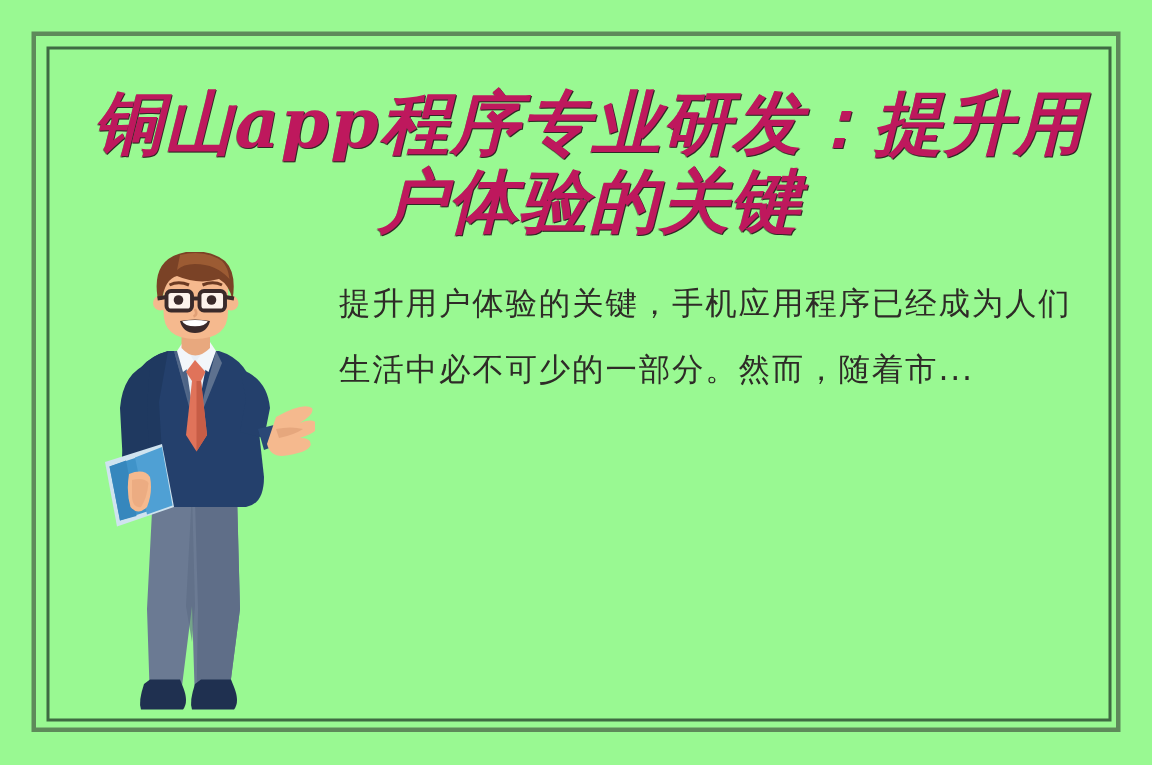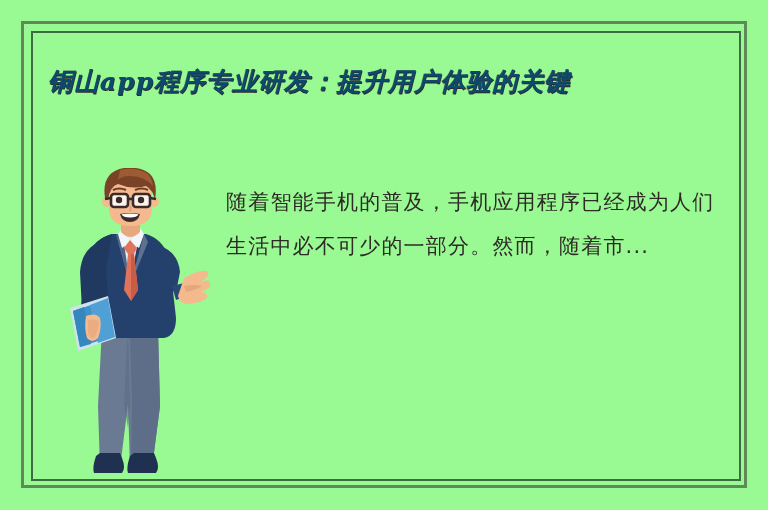--- a/index.html
+++ b/index.html
@@ -44,28 +44,29 @@
     pointer-events: none;
   }
 
   
   #title {
     position: absolute;
     left: 48px;
     top: 56px;
     width: 690px;
     font-family: "DejaVu Serif", "Liberation Serif", serif;
-    font-size: 25px;
+    font-size: 46px;
     line-height: 52px;
     font-weight: 700;
     font-style: italic;
-    color: #0c4a6e;
+    color: #be185d;
     letter-spacing: 1px;
     text-shadow: 0.6px 0.6px 0 #2f2a26, -0.3px 0.4px 0 rgba(60,50,40,.55);
     white-space: normal;
+    text-align: center;
   }
 
   
   #body-text {
     position: absolute;
     left: 226px;
     top: 180px;
     width: 492px;
     font-family: "DejaVu Sans", "Liberation Sans", sans-serif;
     font-size: 21px;
@@ -88,21 +89,21 @@
 </head>
 <body>
 
 <div id="card">
 
   <div id="frame-outer"></div>
   <div id="frame-inner"></div>
 
   <div id="title">铜山app程序专业研发：提升用户体验的关键</div>
 
-  <div id="body-text">随着智能手机的普及，手机应用程序已经成为人们生活中必不可少的一部分。然而，随着市...</div>
+  <div id="body-text">提升用户体验的关键，手机应用程序已经成为人们生活中必不可少的一部分。然而，随着市...</div>
 
   <div id="illustration">
     <svg viewBox="0 0 150 310" xmlns="http://www.w3.org/2000/svg">
 
       <g>
         <path d="M42 160 L98 160 L100 238 L92 300 L70 300 L68 236 L60 300 L40 300 L38 238 Z" fill="#6b7a93"></path>
         <path d="M70 165 L98 163 L100 238 L92 300 L71 300 L72 238 Z" fill="#5f6e88"></path>
         <path d="M68 160 L70 236 L68 260 L64 236 Z" fill="#5b6a83" opacity="0.6"></path>
       </g>
 

